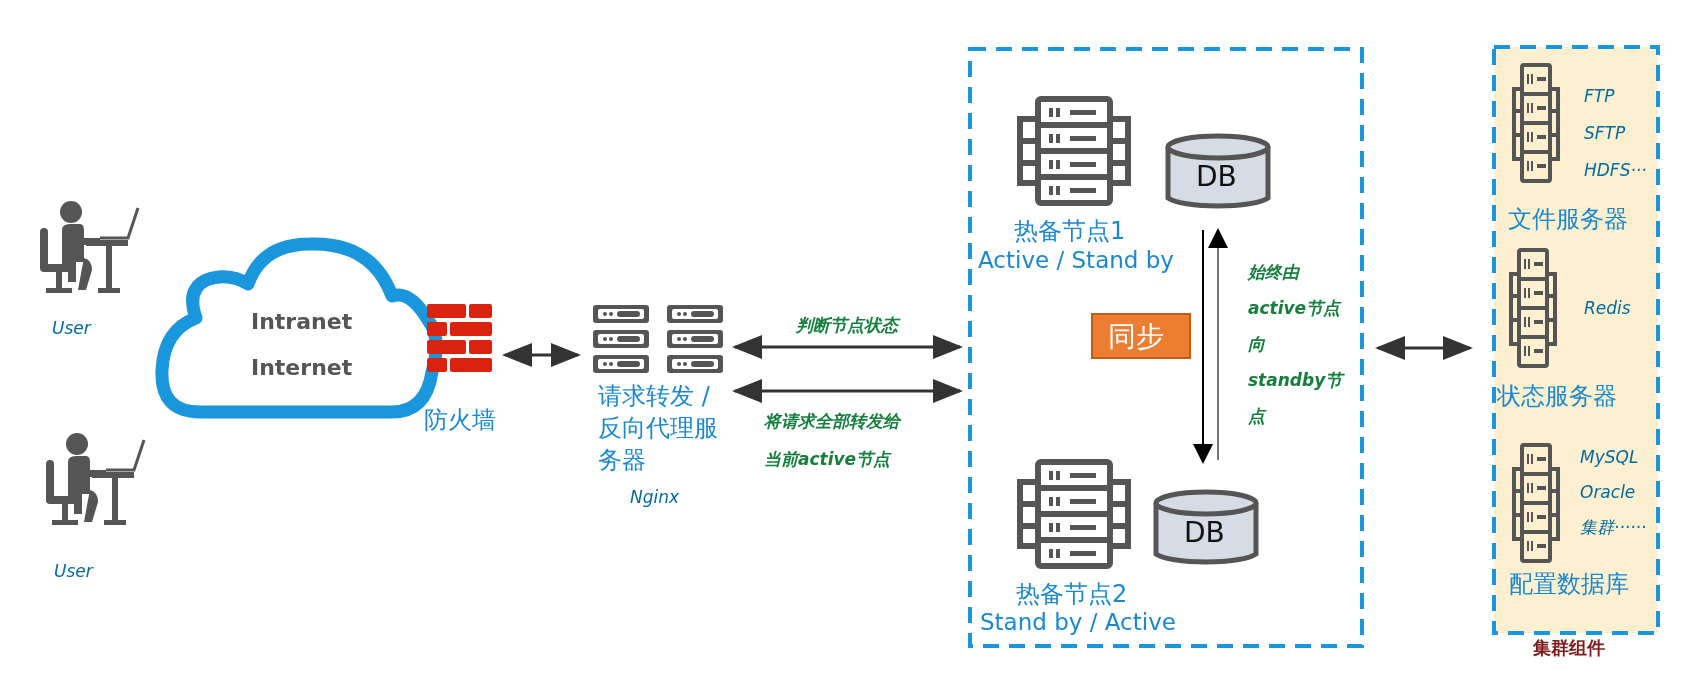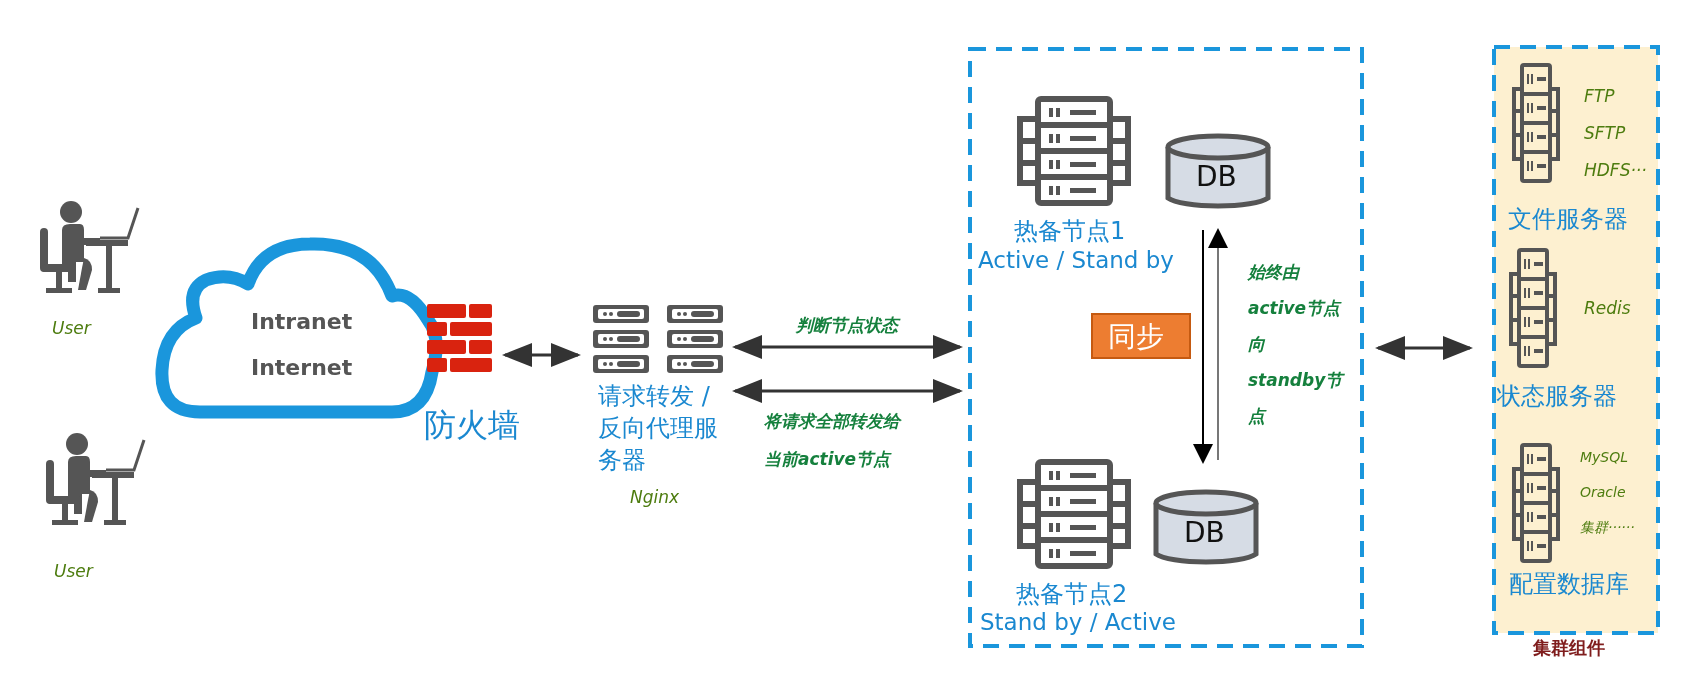--- a/index.html
+++ b/index.html
@@ -1,19 +1,19 @@
 <!DOCTYPE html>
 <html><head>
 <meta charset="utf-8">
 <style>
   html,body{margin:0;padding:0;background:#fff;}
   body{width:1683px;height:681px;position:relative;overflow:hidden;font-family:"DejaVu Sans","Liberation Sans",sans-serif;}
   .abs{position:absolute;}
   .blue{color:#1a88d0;}
-  .gray-it{color:#4d7c0f;font-style:italic;}
+  .gray-it{color:#0369a1;font-style:italic;}
   .bold-it{color:#15803d;font-style:italic;font-weight:bold;}
   svg{position:absolute;left:0;top:0;}
   .lbl{position:absolute;white-space:nowrap;}
 </style>
 </head>
 <body>
 
 <svg width="1683" height="681">
   <defs>
     <marker id="ah" markerWidth="10" markerHeight="8" refX="9" refY="4" orient="auto">
@@ -147,21 +147,21 @@
   <use href="#rack" x="1509" y="248"></use>
   <use href="#rack" x="1512" y="443"></use>
 </svg>
 
 <div class="lbl gray-it" style="left:52px;top:318px;font-size:17px;">User</div>
 <div class="lbl gray-it" style="left:54px;top:561px;font-size:17px;">User</div>
 
 <div class="lbl" style="left:251px;top:309px;font-size:22px;font-weight:bold;color:#555;">Intranet</div>
 <div class="lbl" style="left:251px;top:355px;font-size:22px;font-weight:bold;color:#555;">Internet</div>
 
-<div class="lbl blue" style="left:424px;top:404px;font-size:32px;">防火墙</div>
+<div class="lbl blue" style="left:424px;top:404px;font-size:24px;">防火墙</div>
 
 <div class="abs blue" style="left:598px;top:380px;font-size:24px;line-height:32px;">
   <div>请求转发 /</div>
   <div>反向代理服</div>
   <div>务器</div>
 </div>
 <div class="lbl gray-it" style="left:630px;top:487px;font-size:17px;">Nginx</div>
 
 <div class="lbl bold-it" style="left:784px;top:314px;font-size:17px;margin-left:12px;">判断节点状态</div>
 <div class="lbl bold-it" style="left:764px;top:410px;font-size:17px;">将请求全部转发给</div>
@@ -189,20 +189,20 @@
 <div class="abs gray-it" style="left:1584px;top:78px;font-size:17px;line-height:37px;">
   <div>FTP</div>
   <div>SFTP</div>
   <div>HDFS···</div>
 </div>
 <div class="lbl blue" style="left:1508px;top:203px;font-size:24px;">文件服务器</div>
 
 <div class="lbl gray-it" style="left:1584px;top:298px;font-size:17px;">Redis</div>
 <div class="lbl blue" style="left:1497px;top:380px;font-size:24px;">状态服务器</div>
 
-<div class="abs gray-it" style="left:1580px;top:440px;font-size:14px;line-height:35px;">
+<div class="abs gray-it" style="left:1580px;top:440px;font-size:17px;line-height:35px;">
   <div>MySQL</div>
   <div>Oracle</div>
   <div>集群······</div>
 </div>
 <div class="lbl blue" style="left:1509px;top:568px;font-size:24px;">配置数据库</div>
 
 <div class="lbl" style="left:1533px;top:636px;font-size:18px;font-weight:bold;color:#7f1d1d;">集群组件</div>
 
 </body></html>

